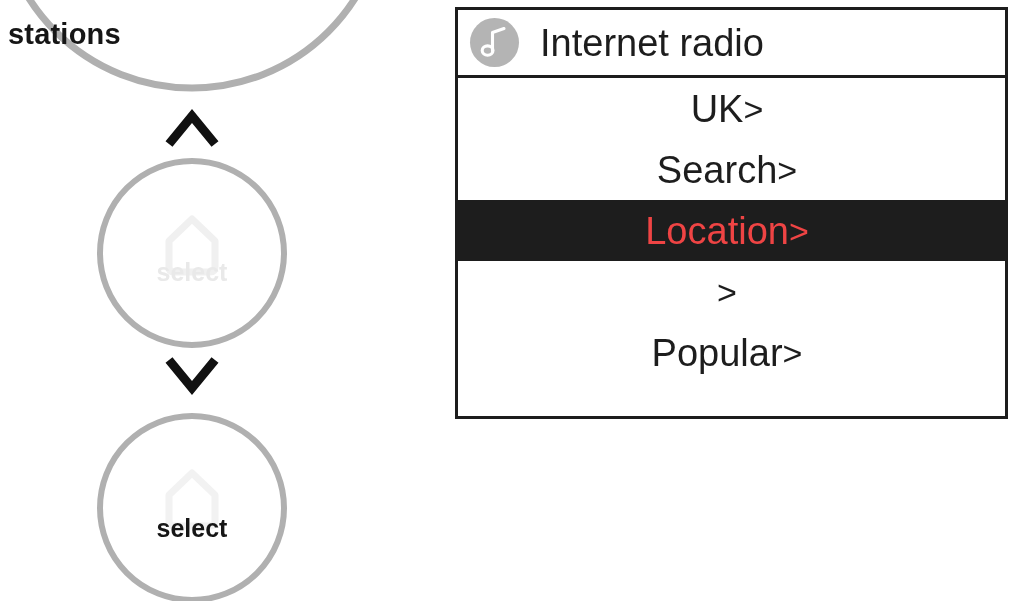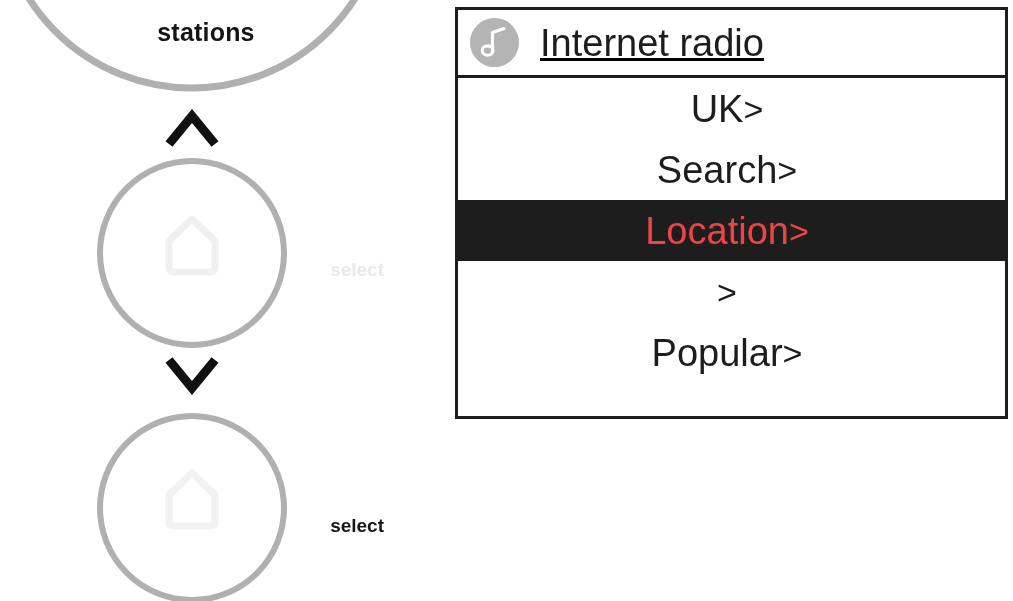--- a/index.html
+++ b/index.html
@@ -28,37 +28,36 @@
   .dial-svg {
     position: absolute;
     left: 0;
     top: 0;
     width: 440px;
     height: 601px;
   }
 
   .stations-label {
     position: absolute;
-    left: 14px;
+    left: 8px;
     top: 20px;
     width: 384px;
-    text-align: center;
-    font-size: 25px;
+    font-size: 29px;
     font-weight: bold;
     color: #161616;
     letter-spacing: 0.2px;
     line-height: 1;
   }
 
   .knob-label {
     position: absolute;
     width: 384px;
     left: 0;
-    text-align: right;
-    font-size: 19px;
+    text-align: center;
+    font-size: 25px;
     font-weight: bold;
     line-height: 1;
   }
   .knob-label.ghost   { color: #e9e9e9; top: 260px; }
   .knob-label.active  { color: #161616; top: 516px; }
 
   
   #display {
     position: absolute;
     left: 455px;
@@ -71,21 +70,20 @@
     overflow: hidden;
   }
 
   #display-header {
     height: 68px;
     border-bottom: 3px solid #1d1d1d;
     display: flex;
     align-items: center;
     padding-left: 12px;
     box-sizing: border-box;
-    text-decoration: underline;
   }
 
   .header-icon {
     width: 49px;
     height: 49px;
     border-radius: 50%;
     background: #b4b4b4;
     flex: 0 0 auto;
     display: flex;
     align-items: center;

